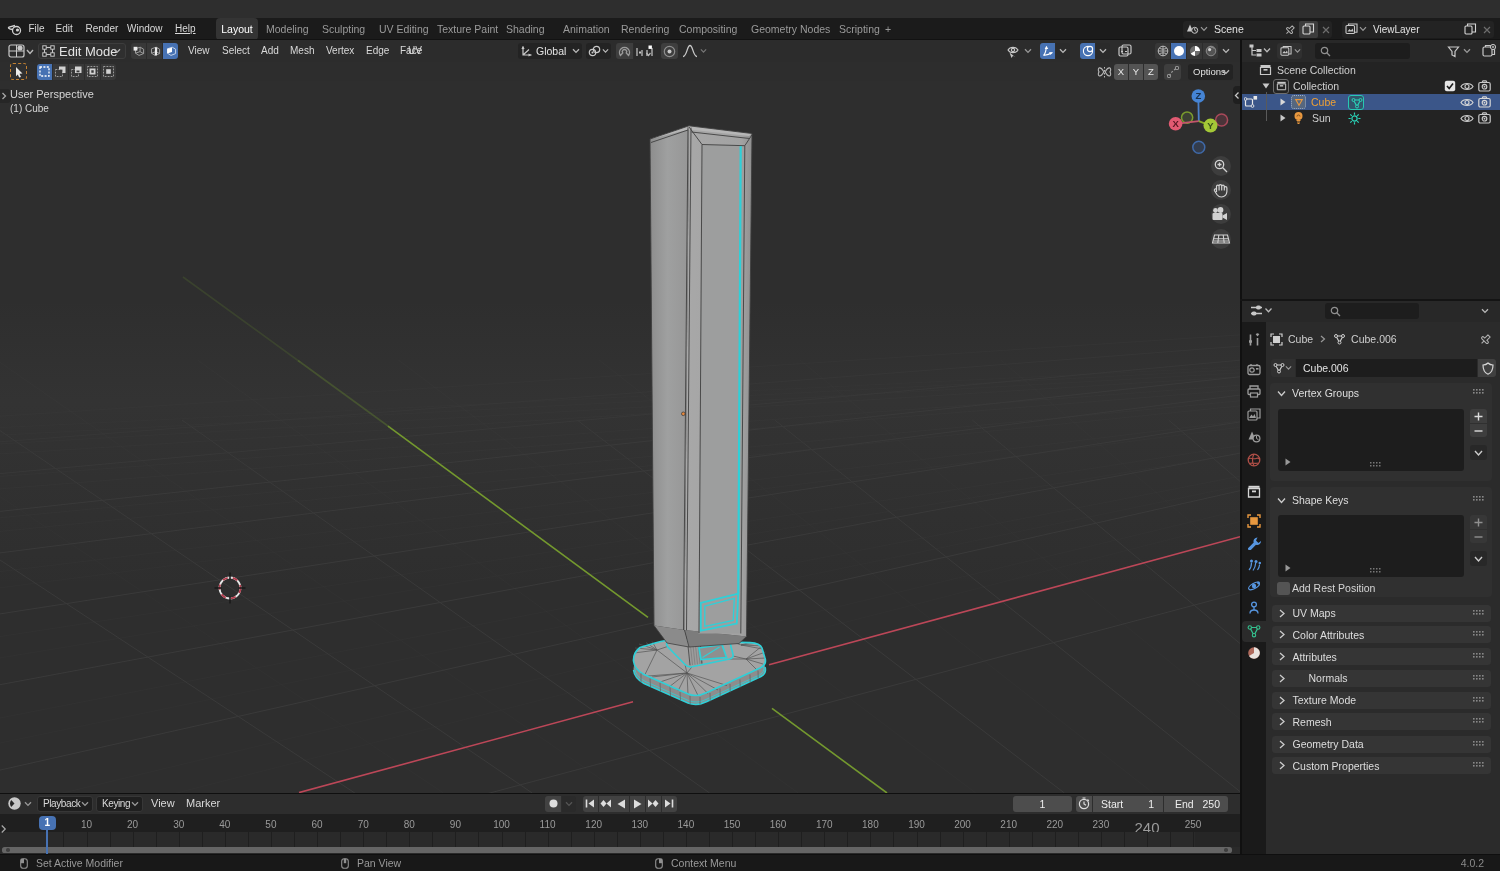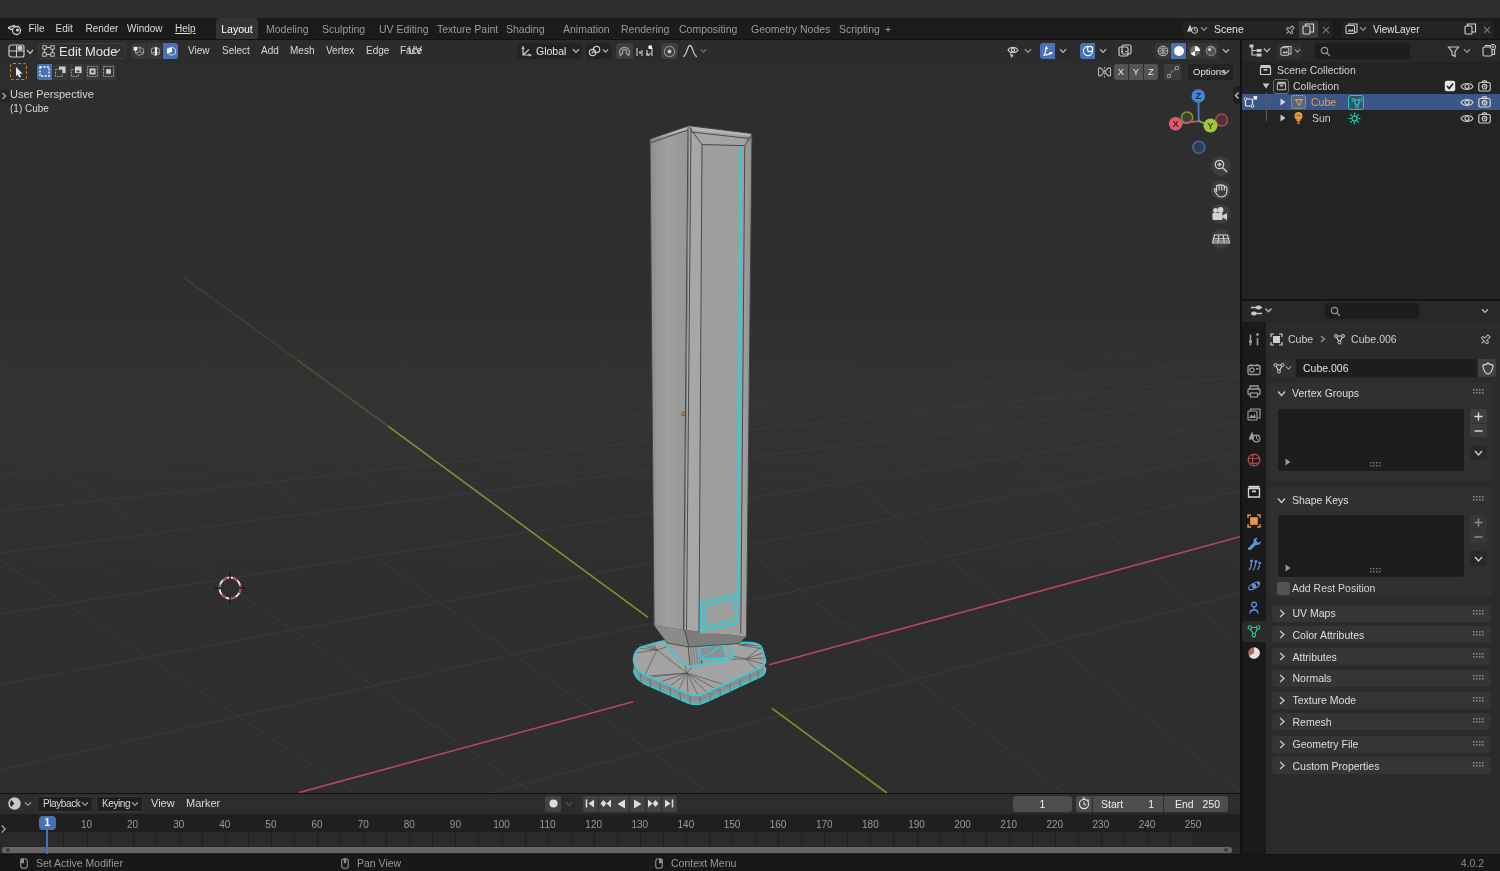--- a/index.html
+++ b/index.html
@@ -674,21 +674,21 @@
       <div class="abs" style="left:670.9px;top:4.5px;width:30px;text-align:center;font-size:10px;color:#9a9a9a;">140</div>
       <div class="abs" style="left:717.0px;top:4.5px;width:30px;text-align:center;font-size:10px;color:#9a9a9a;">150</div>
       <div class="abs" style="left:763.1px;top:4.5px;width:30px;text-align:center;font-size:10px;color:#9a9a9a;">160</div>
       <div class="abs" style="left:809.3px;top:4.5px;width:30px;text-align:center;font-size:10px;color:#9a9a9a;">170</div>
       <div class="abs" style="left:855.4px;top:4.5px;width:30px;text-align:center;font-size:10px;color:#9a9a9a;">180</div>
       <div class="abs" style="left:901.5px;top:4.5px;width:30px;text-align:center;font-size:10px;color:#9a9a9a;">190</div>
       <div class="abs" style="left:947.6px;top:4.5px;width:30px;text-align:center;font-size:10px;color:#9a9a9a;">200</div>
       <div class="abs" style="left:993.7px;top:4.5px;width:30px;text-align:center;font-size:10px;color:#9a9a9a;">210</div>
       <div class="abs" style="left:1039.8px;top:4.5px;width:30px;text-align:center;font-size:10px;color:#9a9a9a;">220</div>
       <div class="abs" style="left:1085.9px;top:4.5px;width:30px;text-align:center;font-size:10px;color:#9a9a9a;">230</div>
-      <div class="abs" style="left:1132.0px;top:4.5px;width:30px;text-align:center;font-size:10px;color:#9a9a9a;">240</div>
+      <div class="abs" style="left:1132.0px;top:4.5px;width:30px;text-align:center;font-size:15px;color:#9a9a9a;">240</div>
       <div class="abs" style="left:1178.1px;top:4.5px;width:30px;text-align:center;font-size:10px;color:#9a9a9a;">250</div>
     </div>
 
     <div class="abs" style="left:0;top:39.3px;width:1240px;height:22.7px;background:#2a2a2a;overflow:hidden;" id="tracks">
       <div class="abs" style="left:63.4px;top:0;width:1px;height:15.2px;background:#1f1f1f;"></div>
       <div class="abs" style="left:86.5px;top:0;width:1px;height:15.2px;background:#1f1f1f;"></div>
       <div class="abs" style="left:109.6px;top:0;width:1px;height:15.2px;background:#1f1f1f;"></div>
       <div class="abs" style="left:132.6px;top:0;width:1px;height:15.2px;background:#1f1f1f;"></div>
       <div class="abs" style="left:155.7px;top:0;width:1px;height:15.2px;background:#1f1f1f;"></div>
       <div class="abs" style="left:178.7px;top:0;width:1px;height:15.2px;background:#1f1f1f;"></div>
@@ -1126,21 +1126,21 @@
         <span>Color Attributes</span>
         <span class="grip"></span>
       </div>
     <div class="abs cpanel" style="top:348px;">
         <svg class="ar" viewBox="0 0 7 9" width="7" height="9">
           <path d="M1 1 l4 3.5 L1 8" fill="none" stroke="#ccc" stroke-width="1.3"></path>
         </svg>
         <span>Attributes</span>
         <span class="grip"></span>
       </div>
-    <div class="abs cpanel" style="top:369.7px;">
+    <div class="abs cpanel" style="top:369.7px;gap:16px;">
         <svg class="ar" viewBox="0 0 7 9" width="7" height="9">
           <path d="M1 1 l4 3.5 L1 8" fill="none" stroke="#ccc" stroke-width="1.3"></path>
         </svg>
         <span>Normals</span>
         <span class="grip"></span>
       </div>
     <div class="abs cpanel" style="top:391.7px;">
         <svg class="ar" viewBox="0 0 7 9" width="7" height="9">
           <path d="M1 1 l4 3.5 L1 8" fill="none" stroke="#ccc" stroke-width="1.3"></path>
         </svg>
@@ -1151,21 +1151,21 @@
         <svg class="ar" viewBox="0 0 7 9" width="7" height="9">
           <path d="M1 1 l4 3.5 L1 8" fill="none" stroke="#ccc" stroke-width="1.3"></path>
         </svg>
         <span>Remesh</span>
         <span class="grip"></span>
       </div>
     <div class="abs cpanel" style="top:435.5px;">
         <svg class="ar" viewBox="0 0 7 9" width="7" height="9">
           <path d="M1 1 l4 3.5 L1 8" fill="none" stroke="#ccc" stroke-width="1.3"></path>
         </svg>
-        <span>Geometry File</span>
+        <span>Geometry Data</span>
         <span class="grip"></span>
       </div>
     <div class="abs cpanel" style="top:457.2px;">
         <svg class="ar" viewBox="0 0 7 9" width="7" height="9">
           <path d="M1 1 l4 3.5 L1 8" fill="none" stroke="#ccc" stroke-width="1.3"></path>
         </svg>
         <span>Custom Properties</span>
         <span class="grip"></span>
       </div>
   </div>

